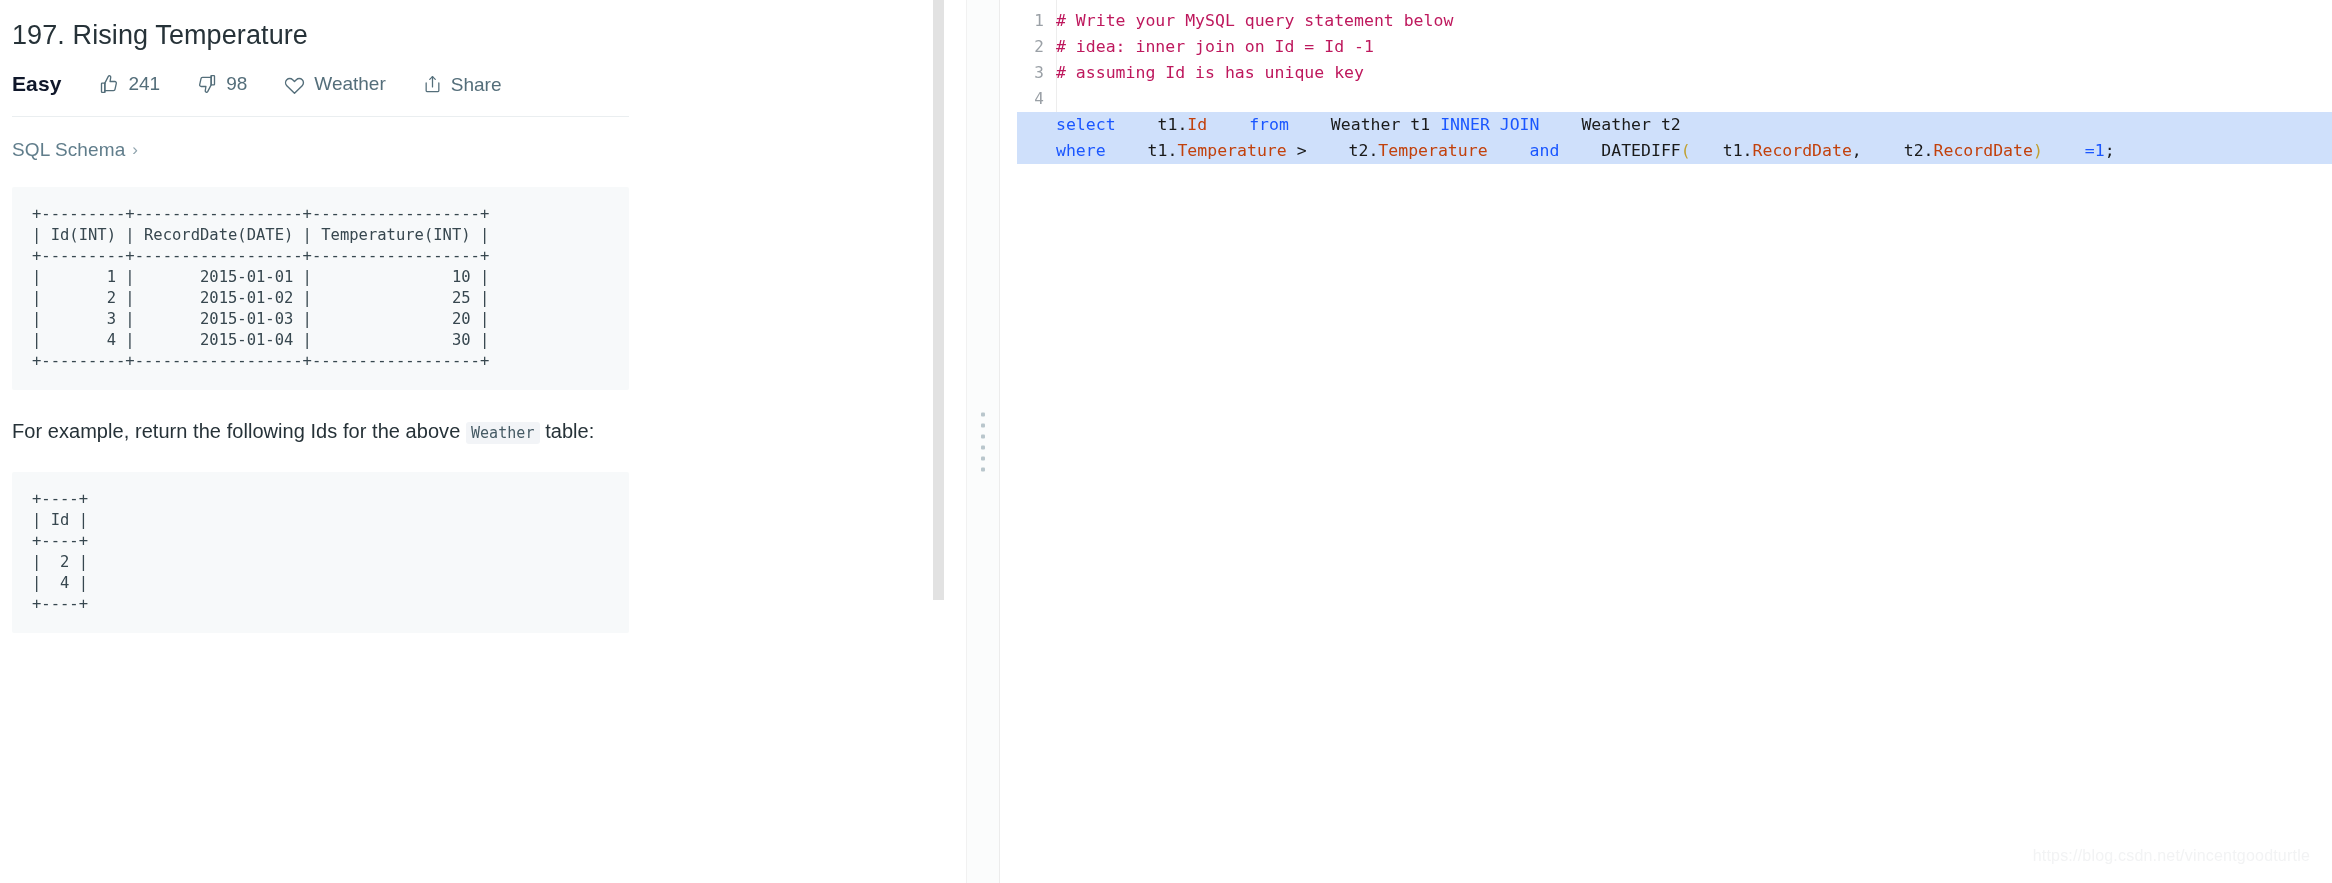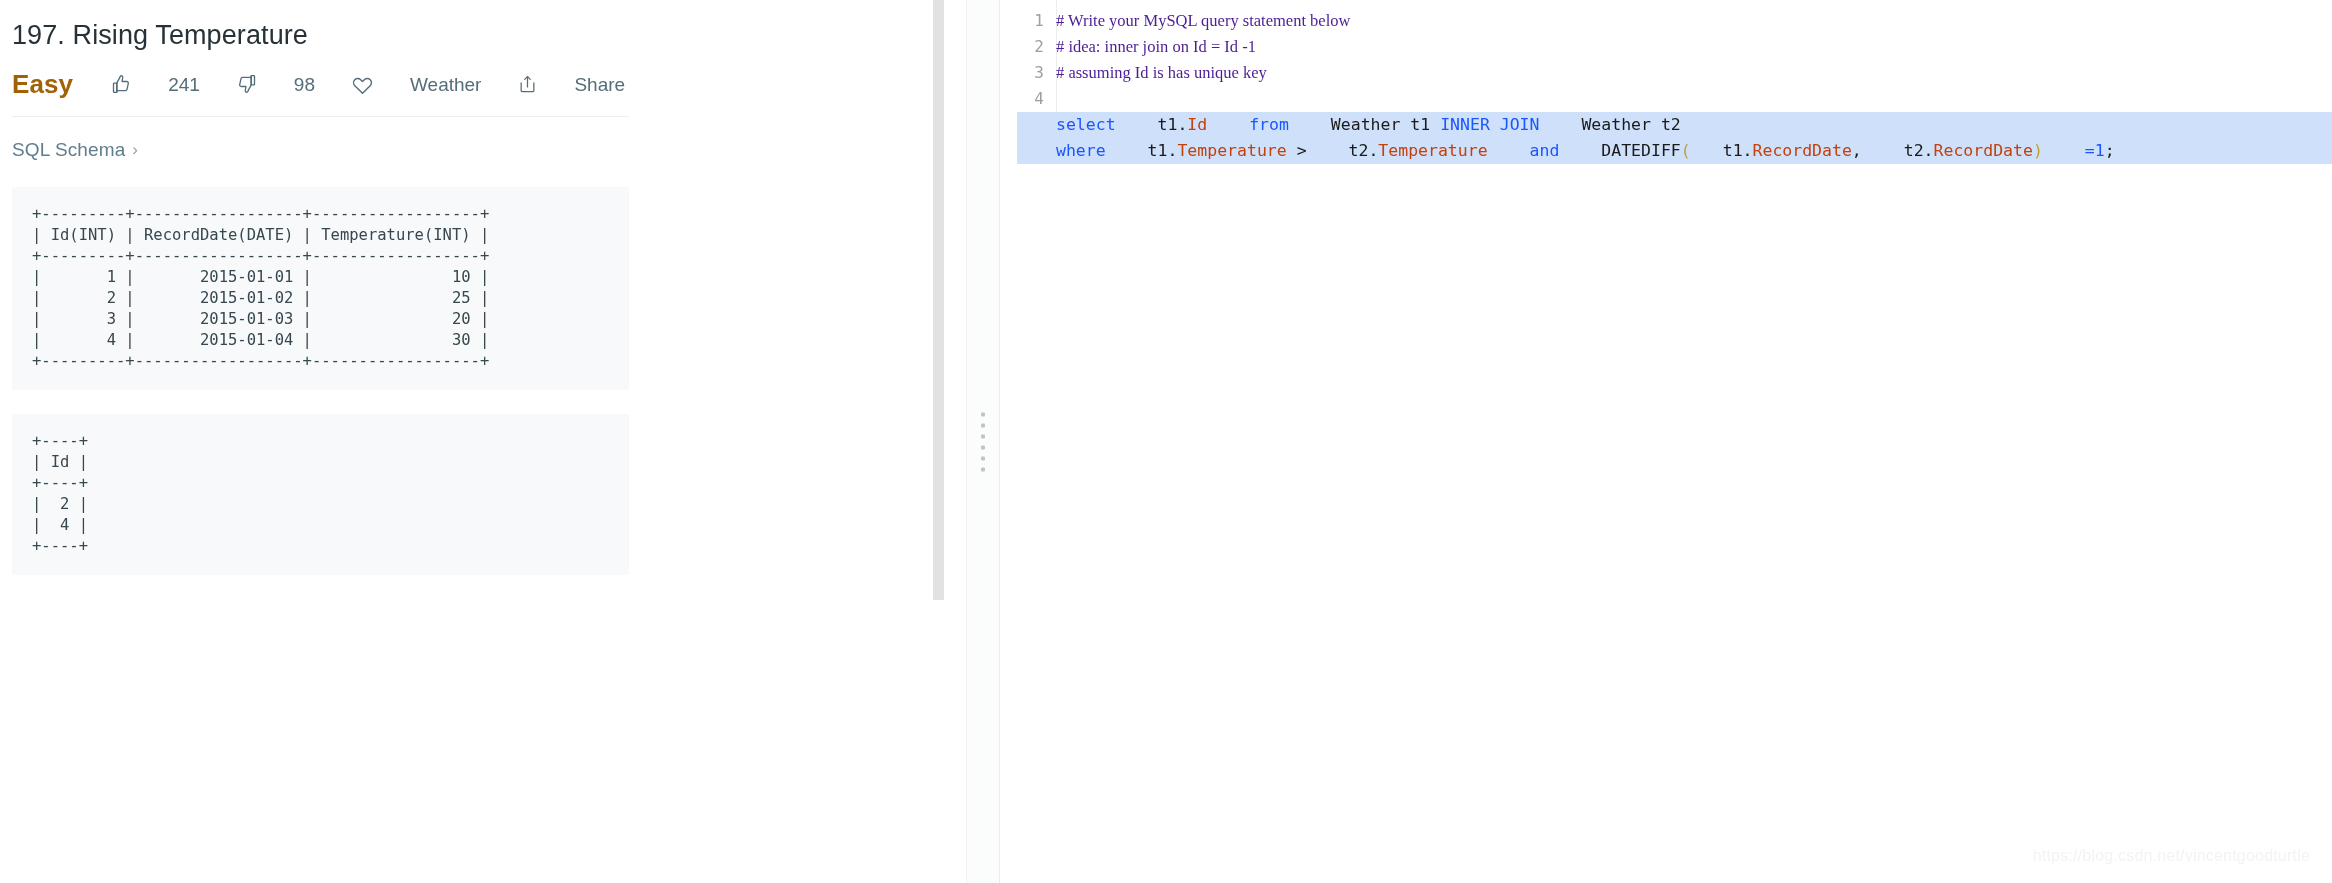--- a/index.html
+++ b/index.html
@@ -47,34 +47,33 @@
     padding: 0;
   }
 
   .meta-row {
     display: flex;
     align-items: center;
     margin-top: 19px;
     height: 26px;
   }
   .difficulty {
-    color: #a16207;
-    font-size: 26px;
+    color: #0f172a;
+    font-size: 21px;
     font-weight: 700;
     letter-spacing: 0.1px;
     margin-right: 38px;
   }
   .meta-item {
     display: flex;
-    align-items: center;
+    align-items: flex-start;
     color: #546e7a;
     font-size: 19px;
     margin-right: 37px;
     white-space: nowrap;
-    gap: 28px;
   }
   .meta-item .ico {
     display: inline-flex;
     align-items: center;
     justify-content: center;
     margin-right: 9px;
   }
   .meta-item .ico svg { display: block; }
   .meta-label { line-height: 1; }
 
@@ -228,21 +227,21 @@
   }
   .code-lines .ln {
     display: block;
     height: 26px;
     padding-left: 39px;
     margin-left: -39px;
   }
   .code-lines .ln.sel {
     background: #cfe0fb;
   }
-  .tok-comment { color: #4c1d95; font-family: Liberation Serif, serif; }
+  .tok-comment { color: #be185d; }
   .tok-kw      { color: #1a56ff; font-weight: 400; }
   .tok-plain   { color: #1a1a1a; margin-left: 32px; }
   .tok-field   { color: #c2410c; }
   .tok-paren   { color: #c0a030; }
   .tok-op      { color: #1a1a1a; }
   .tok-num     { color: #1a56ff; }
   .tok-punc    { color: #1a1a1a; }
 
   .watermark {
     position: absolute;
@@ -323,20 +322,23 @@
 
       <pre class="block">+---------+------------------+------------------+
 | Id(INT) | RecordDate(DATE) | Temperature(INT) |
 +---------+------------------+------------------+
 |       1 |       2015-01-01 |               10 |
 |       2 |       2015-01-02 |               25 |
 |       3 |       2015-01-03 |               20 |
 |       4 |       2015-01-04 |               30 |
 +---------+------------------+------------------+</pre>
 
+      <p class="desc">
+        <span>For example, return the following Ids for the above </span><code class="inline">Weather</code><span> table:</span>
+      </p>
 
       <pre class="block second">+----+
 | Id |
 +----+
 |  2 |
 |  4 |
 +----+</pre>
 
     </div>
 

